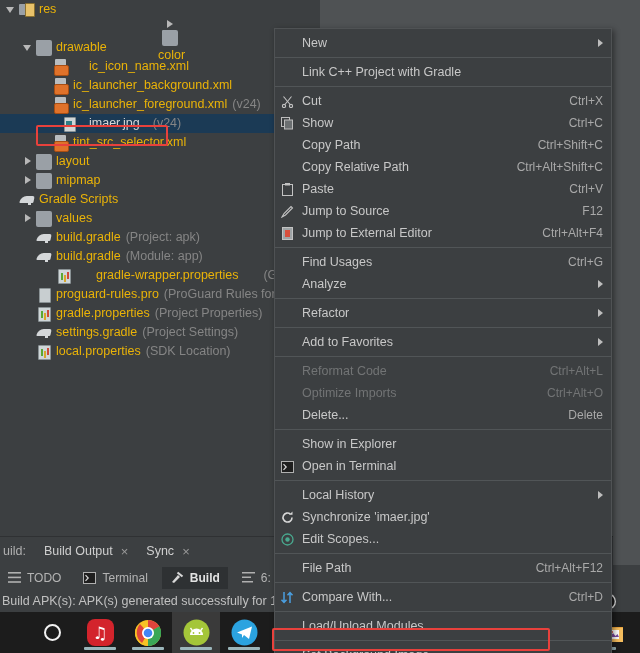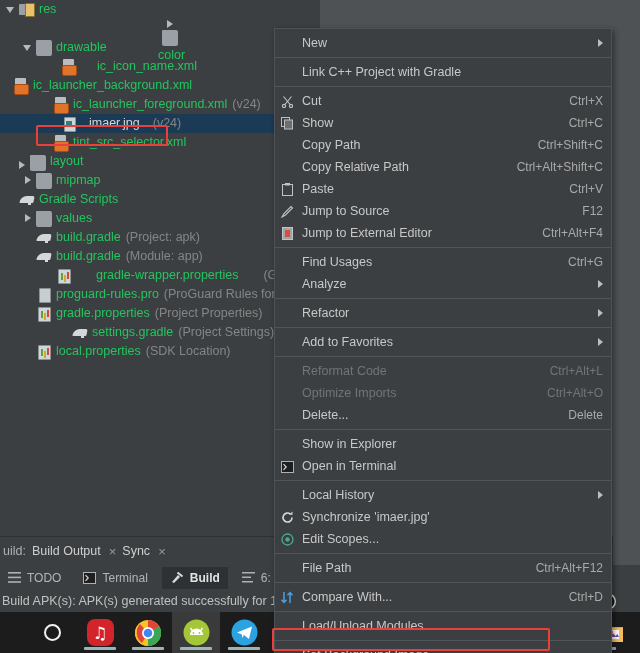--- a/index.html
+++ b/index.html
@@ -29,21 +29,21 @@
     content: ""; position: absolute; left: 2px; top: 1px;
     border-left: 6px solid #b8b8b8;
     border-top: 4.5px solid transparent; border-bottom: 4.5px solid transparent;
   }
   .tree-row .arrow.expanded::before {
     content: ""; position: absolute; left: 0px; top: 3px;
     border-top: 6px solid #b8b8b8;
     border-left: 4.5px solid transparent; border-right: 4.5px solid transparent;
   }
   .tree-row .icon { width: 16px; height: 16px; flex: 0 0 16px; margin-right: 4px; position: relative; }
-  .tree-row .label { color: #22c55e; }
+  .tree-row .label { color: #eab308; }
   .tree-row .muted { color: #858585; margin-left: 5px; }
   .tree-row.selected .label { color: #d6d6d6; }
 
   
   .ic-folder { background: #9aa0a6; border-radius: 1px 2px 2px 2px; }
   .ic-folder::before {
     content: ""; position: absolute; left: 0; top: 2px; width: 16px; height: 11px;
     background: #9aa0a6; border-radius: 1px;
   }
   .ic-folder::after {
@@ -136,21 +136,21 @@
   .mi-sep { height: 1px; background: #515557; margin: 3px 0; }
 
   
   .build-strip {
     position: absolute; left: 0; top: 536px; width: 613px; height: 29px;
     background: #3c3f41; border-top: 1px solid #2f3133;
     display: flex; align-items: center;
   }
   .build-label { font-size: 12.5px; color: #b0b0b0; padding-left: 3px; }
   .build-tab {
-    margin-left: 6px; font-size: 12.5px; color: #cfcfcf;
+    margin-left: 18px; font-size: 12.5px; color: #cfcfcf;
     display: flex; align-items: center;
   }
   .build-tab .x { margin-left: 8px; color: #9a9a9a; font-size: 13px; }
 
   .tool-strip {
     position: absolute; left: 0; top: 565px; width: 640px; height: 25px;
     background: #3c3f41; display: flex; align-items: center;
   }
   .tool-btn {
     display: flex; align-items: center; height: 22px; padding: 0 8px;
@@ -215,26 +215,26 @@
       <div class="tree-row" style="padding-left: 23px; flex-direction: column;">
         <span class="arrow collapsed"></span>
         <span class="icon ic-folder"></span>
         <span class="label">color</span>
       </div>
       <div class="tree-row" style="padding-left: 23px;">
         <span class="arrow expanded"></span>
         <span class="icon ic-folder"></span>
         <span class="label">drawable</span>
       </div>
-      <div class="tree-row" style="padding-left: 32px; gap: 16px;">
+      <div class="tree-row" style="padding-left: 24px; gap: 16px;">
         <span class="arrow "></span>
         <span class="icon ic-xmlres"></span>
         <span class="label">ic_icon_name.xml</span>
       </div>
-      <div class="tree-row" style="">
+      <div class="tree-row" style="padding-left: 40px;">
         <span class="arrow "></span>
         <span class="icon ic-xmlres"></span>
         <span class="label">ic_launcher_background.xml</span>
       </div>
       <div class="tree-row" style="padding-left: 40px;">
         <span class="arrow "></span>
         <span class="icon ic-xmlres"></span>
         <span class="label">ic_launcher_foreground.xml</span>
         <span class="muted">(v24)</span>
       </div>
@@ -242,21 +242,21 @@
         <span class="arrow "></span>
         <span class="icon ic-img"></span>
         <span class="label">imaer.jpg</span>
         <span class="muted">(v24)</span>
       </div>
       <div class="tree-row" style="padding-left: 40px;">
         <span class="arrow "></span>
         <span class="icon ic-xmlres"></span>
         <span class="label">tint_src_selector.xml</span>
       </div>
-      <div class="tree-row" style="padding-left: 17px; align-items: flex-end;">
+      <div class="tree-row" style="padding-left: 23px;">
         <span class="arrow collapsed"></span>
         <span class="icon ic-folder"></span>
         <span class="label">layout</span>
       </div>
       <div class="tree-row" style="padding-left: 23px;">
         <span class="arrow collapsed"></span>
         <span class="icon ic-folder"></span>
         <span class="label">mipmap</span>
       </div>
       <div class="tree-row" style="padding-left: 6px;">
@@ -292,21 +292,21 @@
         <span class="icon ic-doc"></span>
         <span class="label">proguard-rules.pro</span>
         <span class="muted">(ProGuard Rules for</span>
       </div>
       <div class="tree-row" style="padding-left: 23px;">
         <span class="arrow "></span>
         <span class="icon ic-prop"></span>
         <span class="label">gradle.properties</span>
         <span class="muted">(Project Properties)</span>
       </div>
-      <div class="tree-row" style="padding-left: 23px; margin-left: 36px;">
+      <div class="tree-row" style="padding-left: 23px;">
         <span class="arrow "></span>
         <span class="icon ic-gradle"></span>
         <span class="label">settings.gradle</span>
         <span class="muted">(Project Settings)</span>
       </div>
       <div class="tree-row" style="padding-left: 23px;">
         <span class="arrow "></span>
         <span class="icon ic-prop"></span>
         <span class="label">local.properties</span>
         <span class="muted">(SDK Location)</span>

